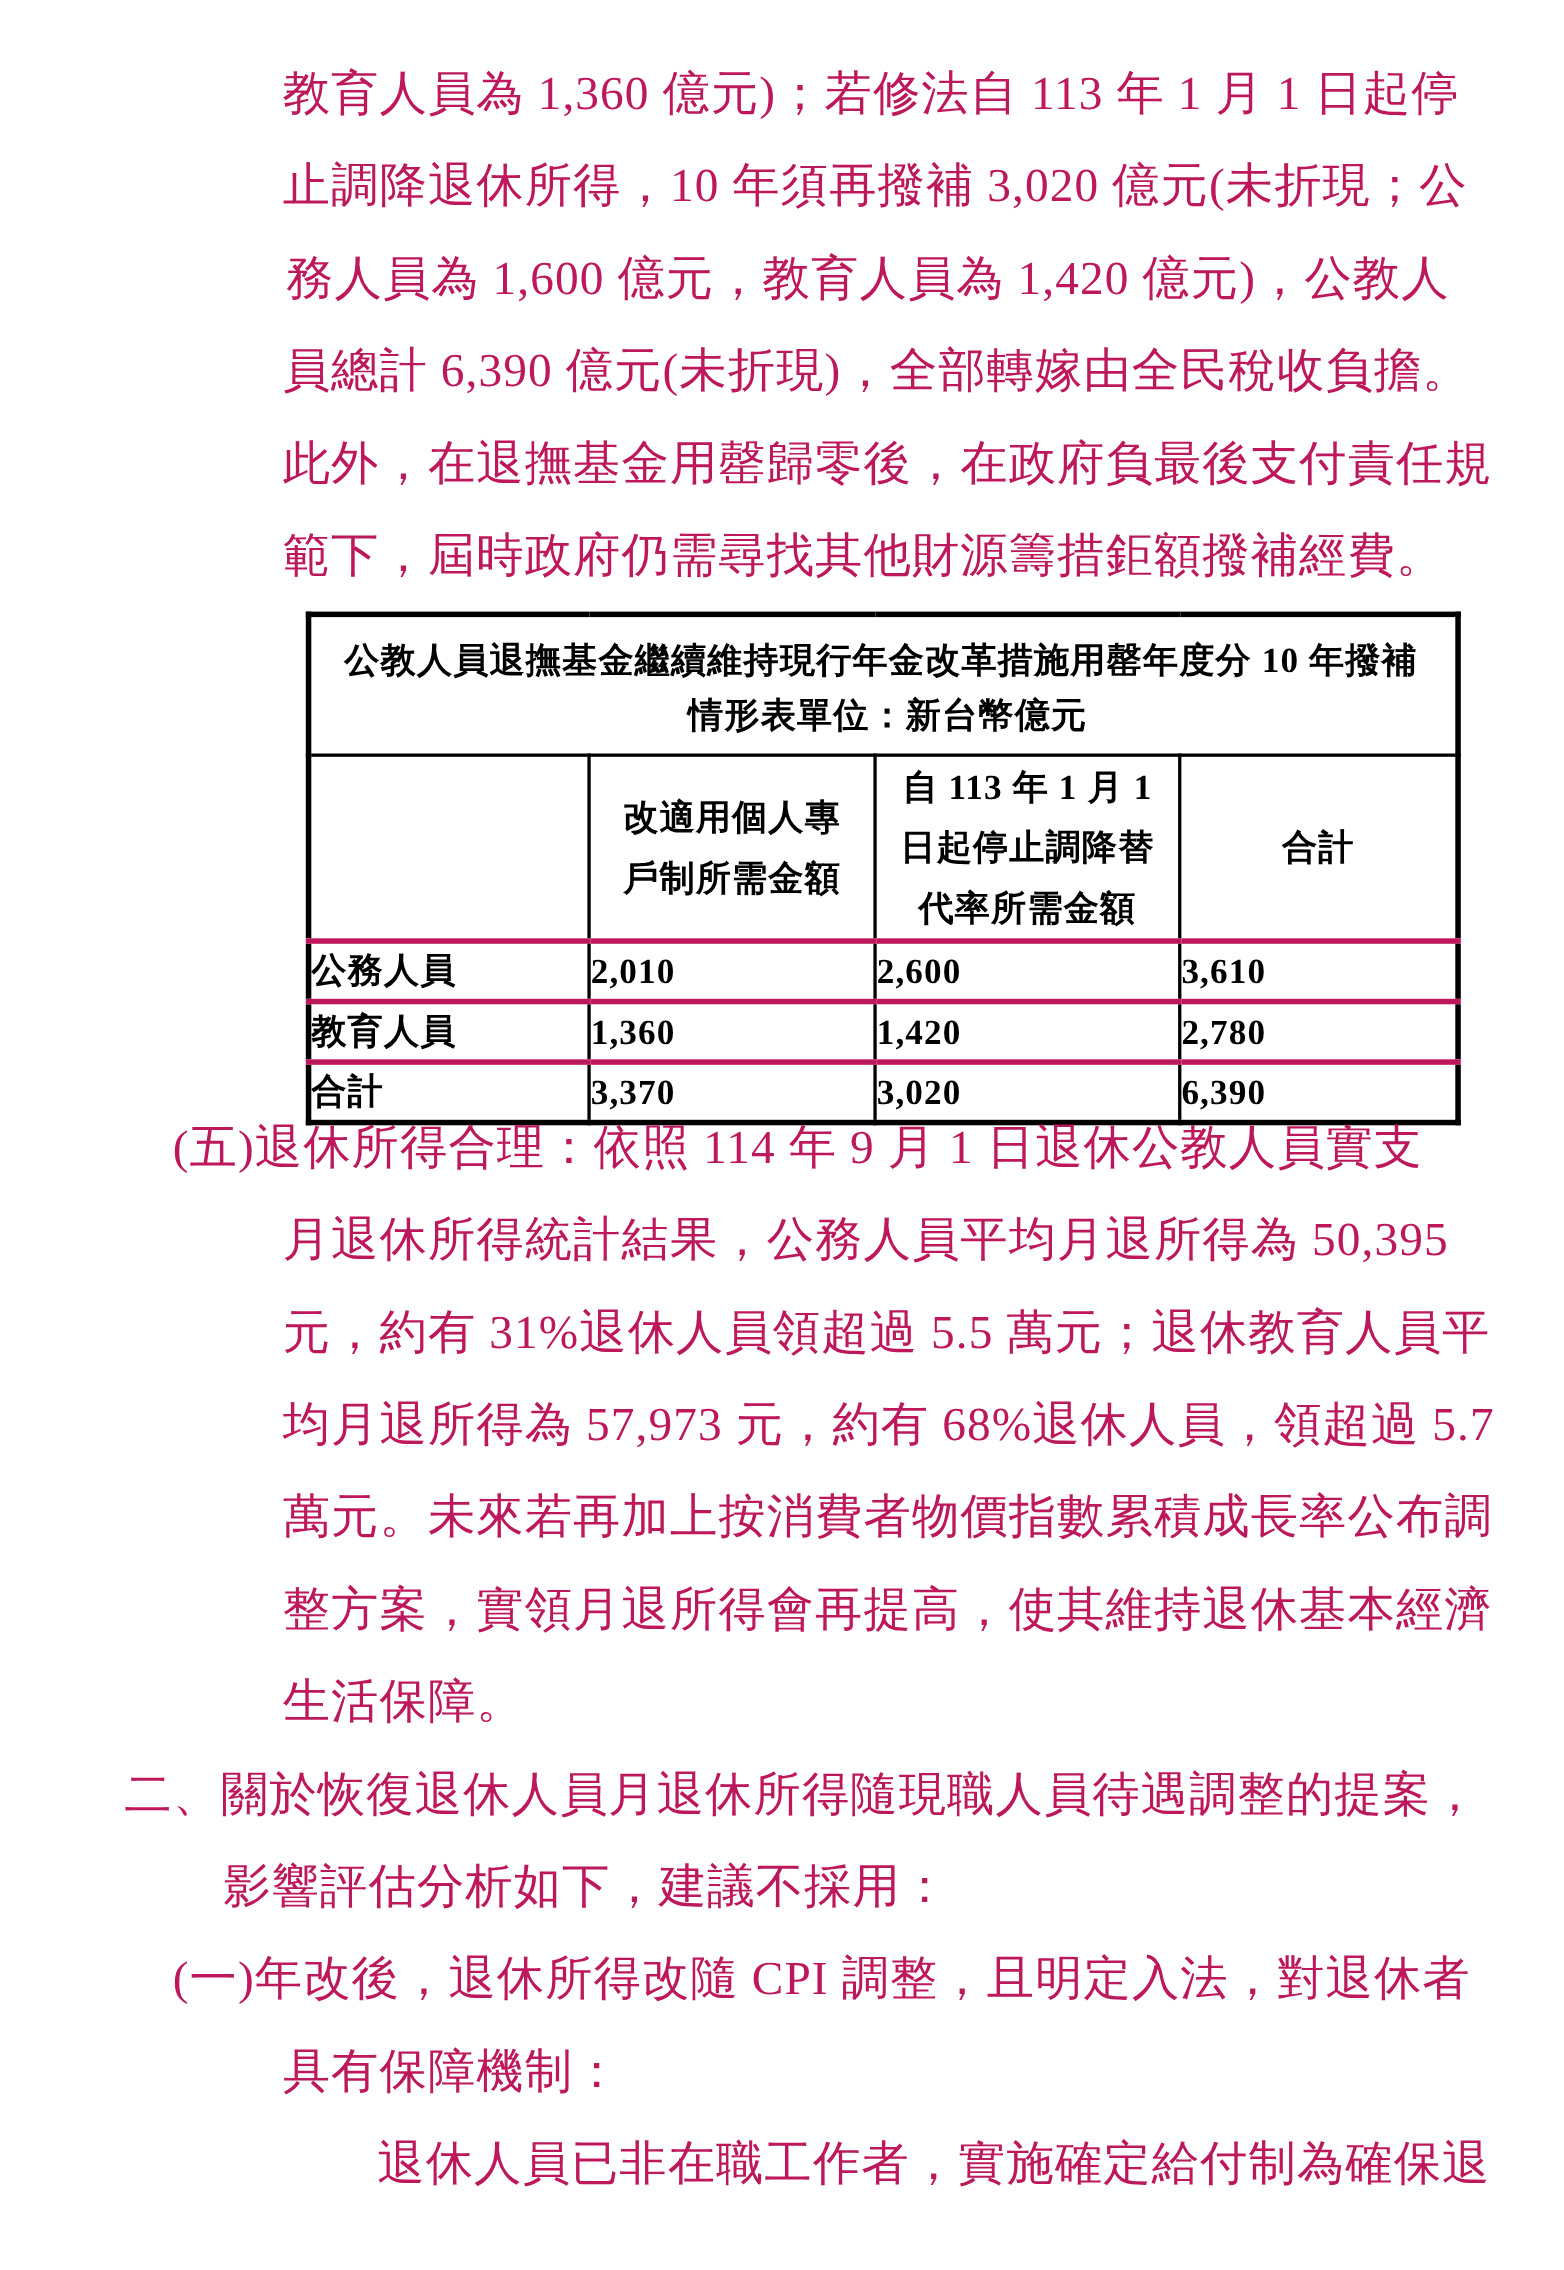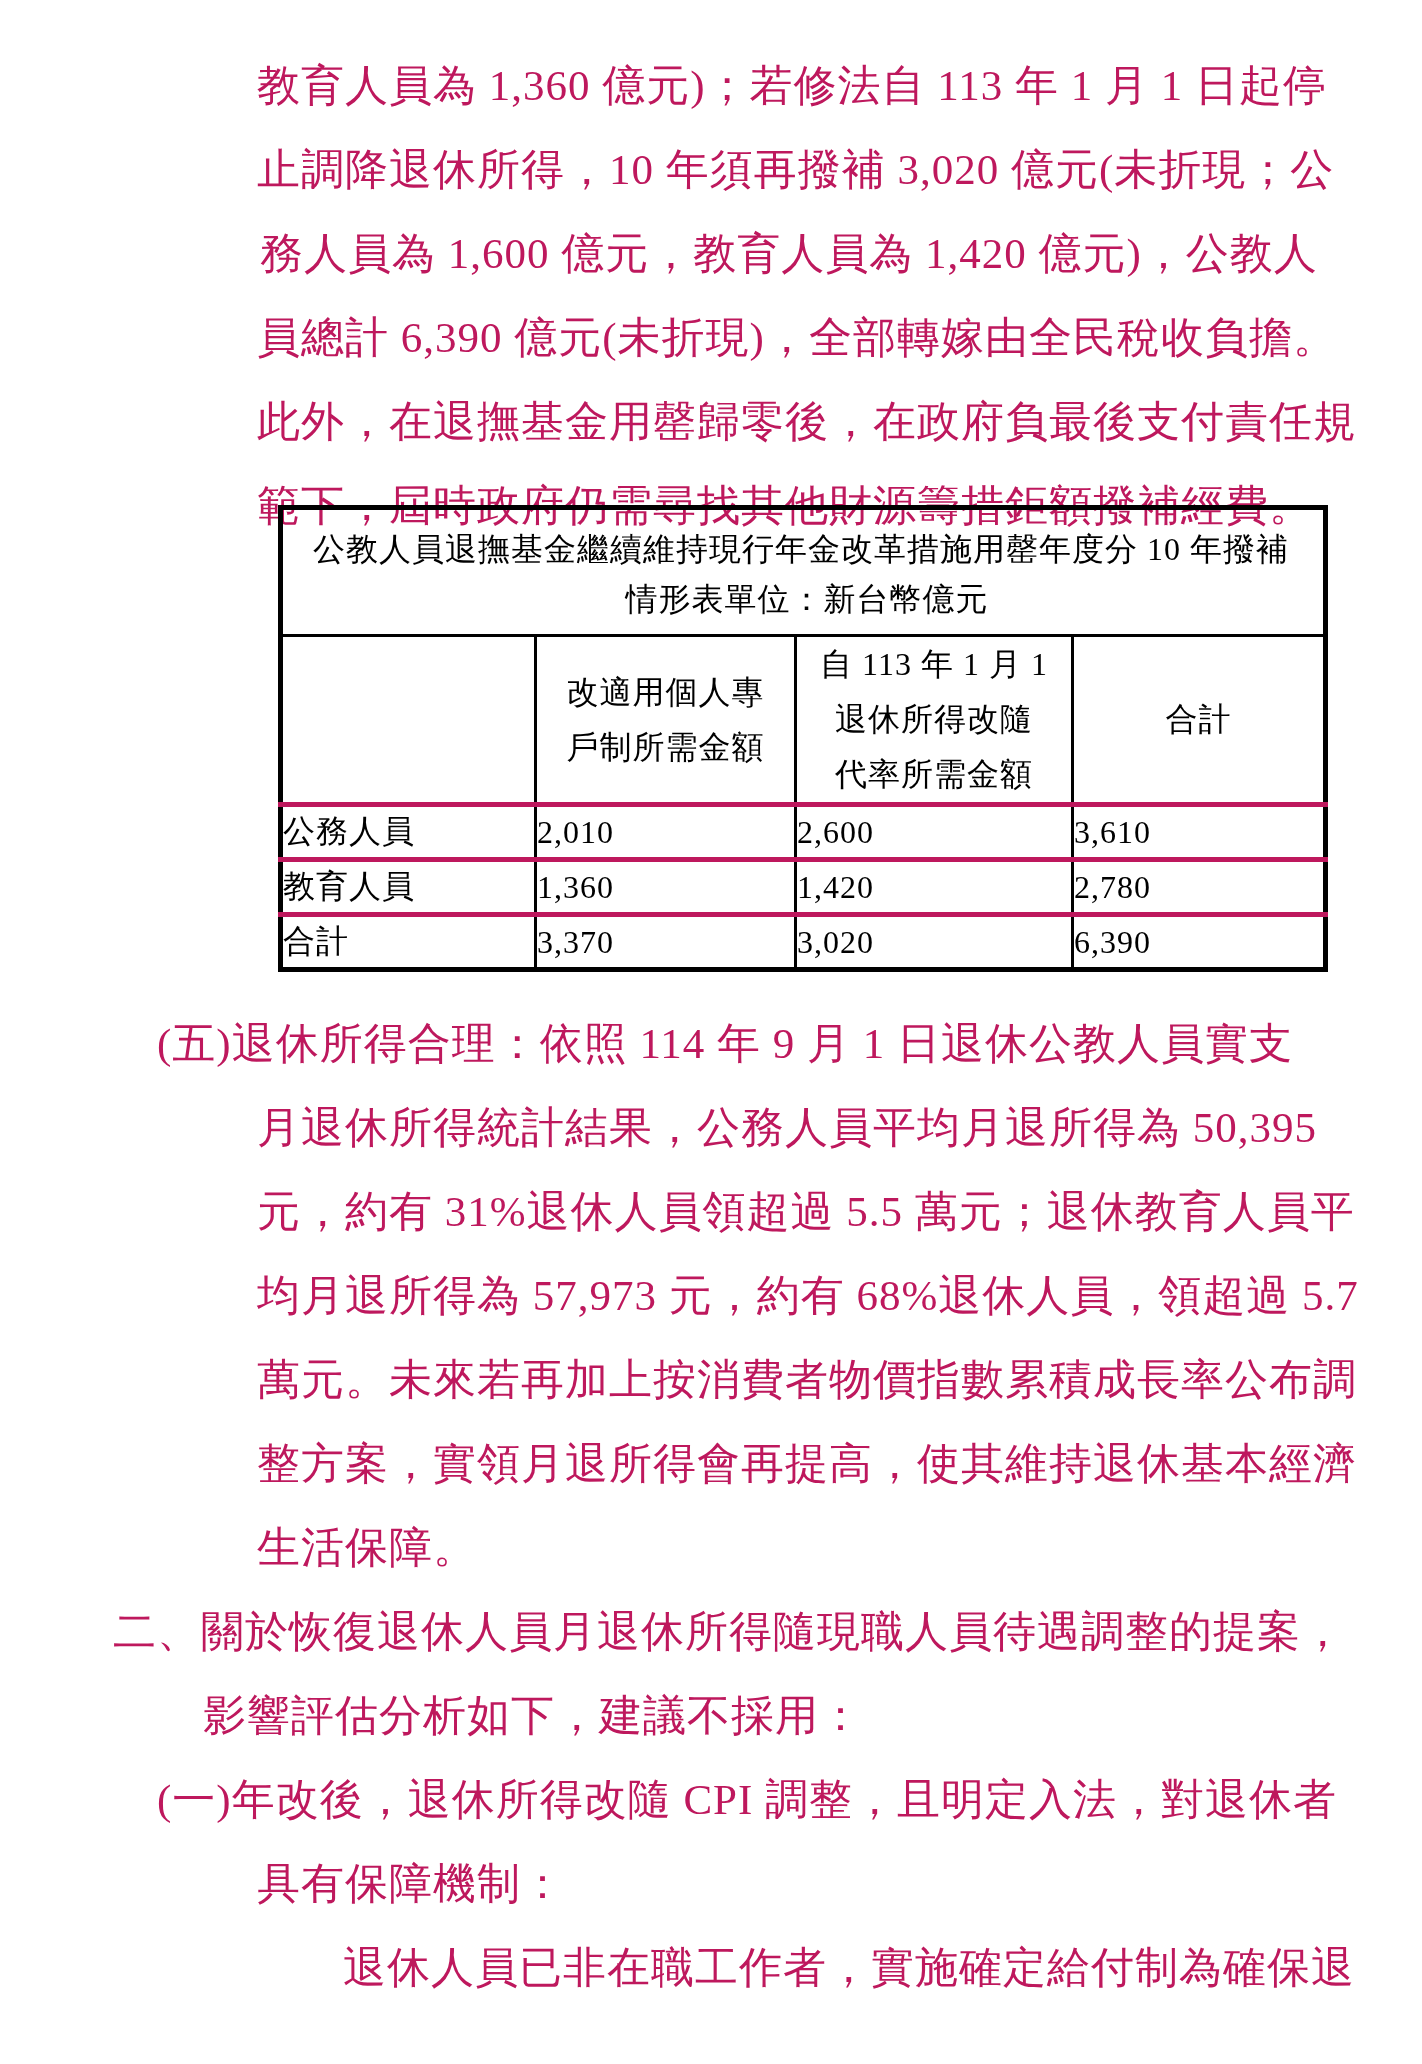--- a/index.html
+++ b/index.html
@@ -17,22 +17,23 @@
     position:absolute;
     white-space:pre;
     font-size:43px;
     line-height:46px;
     letter-spacing:1px;
     color:#be185d;
   }
   
   .table-wrap{
     position:absolute;
-    left:278px;top:505px;
+    left:278px;top:556px;
     width:1045px;
+    font-weight:bold;
   }
   table.doc-table{
     border-collapse:collapse;
     table-layout:fixed;
     width:1045px;
     border:5px solid #000;
     font-size:32px;
     letter-spacing:1px;
     color:#000;
   }
@@ -95,21 +96,21 @@
         </td>
       </tr>
       <tr class="header-row">
         <td></td>
         <td>
           <div class="hline">改適用個人專</div>
           <div class="hline">戶制所需金額</div>
         </td>
         <td>
           <div class="hline">自 113 年 1 月 1</div>
-          <div class="hline">退休所得改隨</div>
+          <div class="hline">日起停止調降替</div>
           <div class="hline">代率所需金額</div>
         </td>
         <td>
           <div class="hline">合計</div>
         </td>
       </tr>
       <tr class="data-row">
         <td>公務人員</td>
         <td>2,010</td>
         <td>2,600</td>

